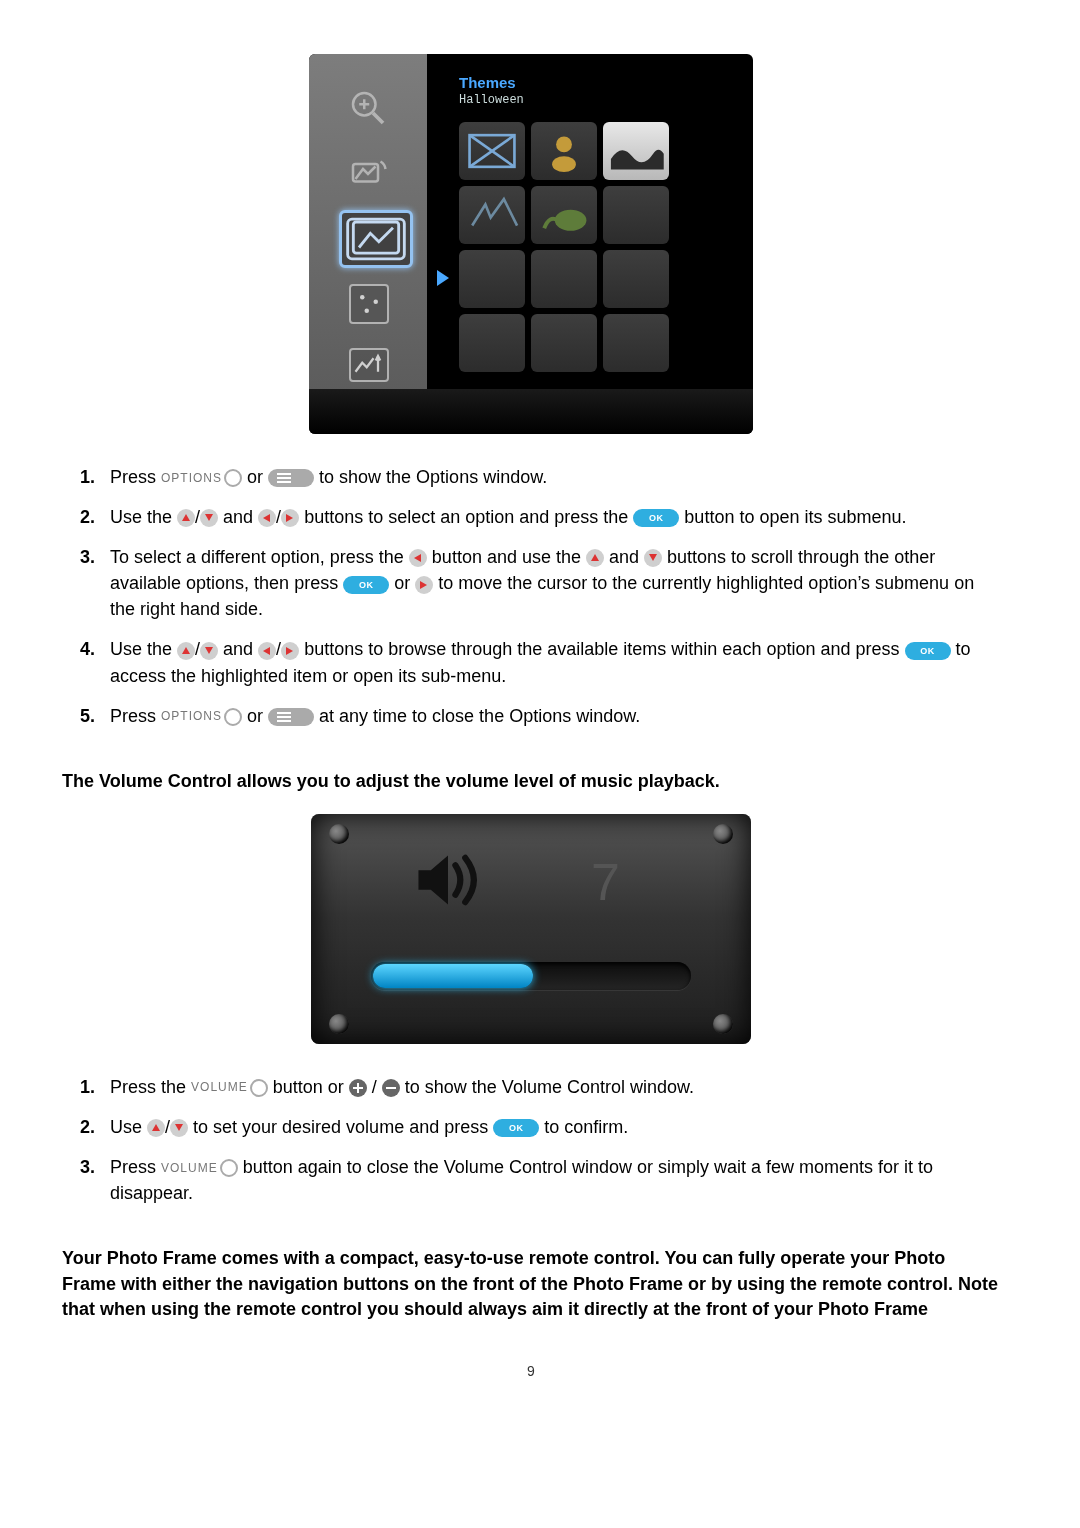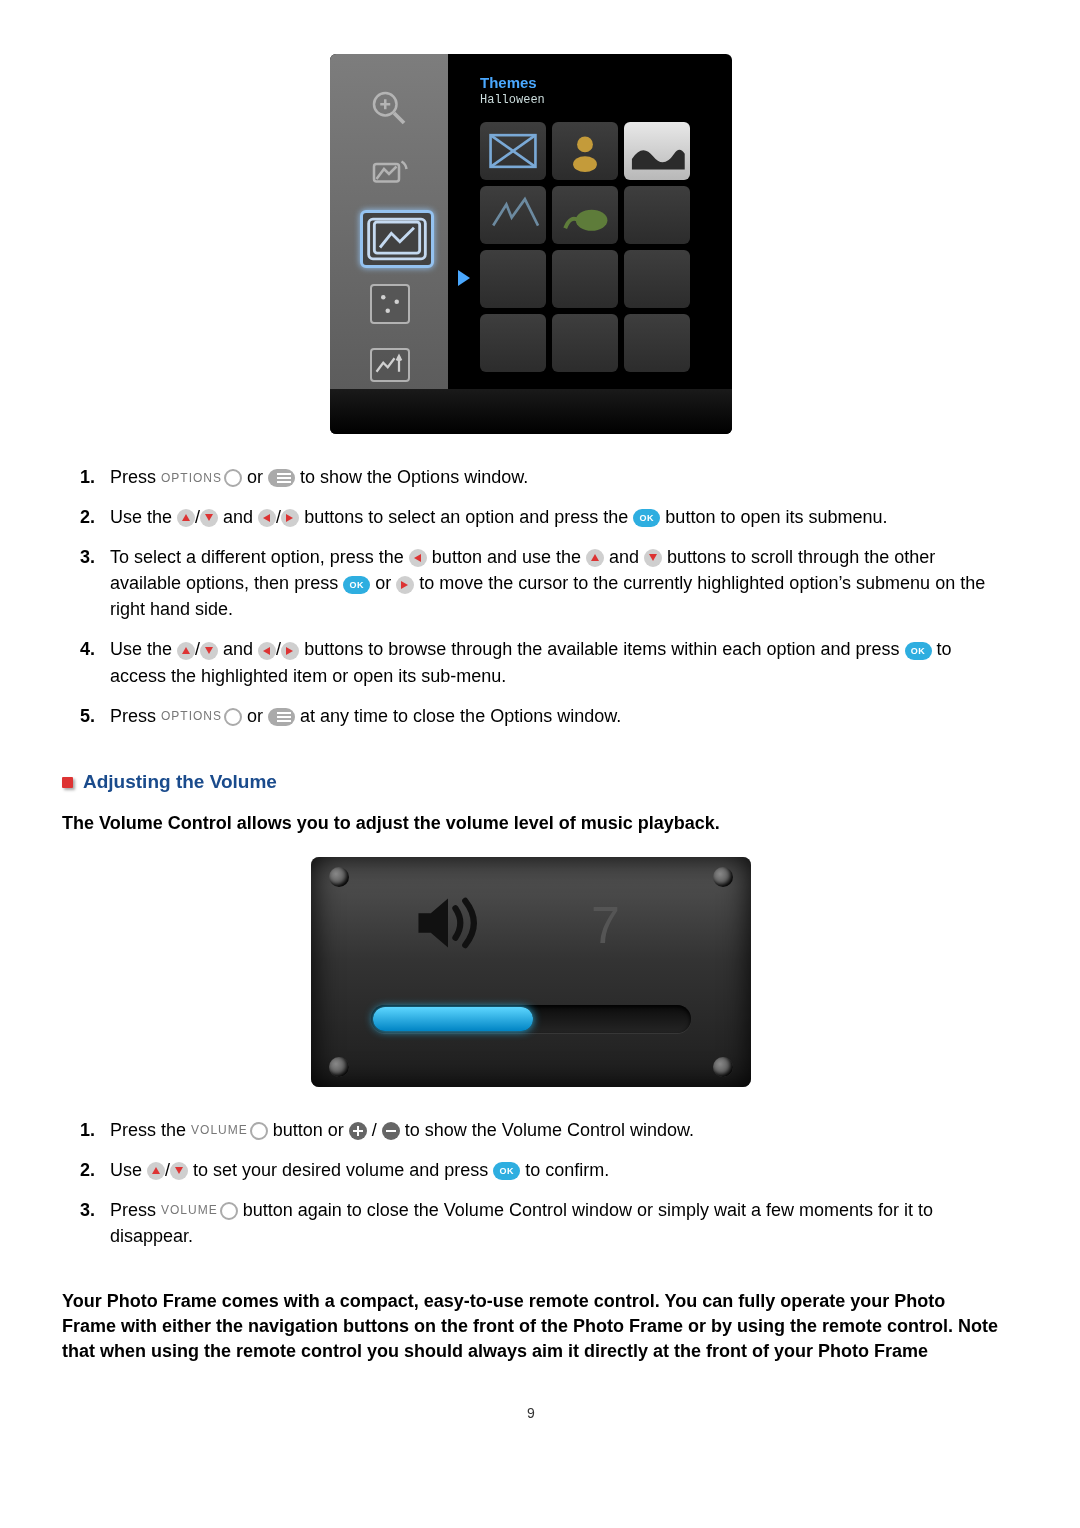--- a/index.html
+++ b/index.html
@@ -11,21 +11,21 @@
     color:#000;
     line-height:1.4;
   }
   .page{
     padding:54px 80px 40px 62px;
     font-weight:400;
   }
 
   
   .themes-shot{
-    width:402px; height:380px;
+    width:444px; height:380px;
     background:#000;
     border-radius:6px;
     margin:0 auto 30px auto;
     position:relative;
     overflow:hidden;
   }
   .themes-shot::after{
     content:"";
     position:absolute;left:0;right:0;bottom:0;height:45px;
     background:linear-gradient(#1a1a1a,#000);
@@ -80,21 +80,21 @@
   ol.steps{margin:20px 0 40px 20px;padding:0;}
   ol.steps>li{margin:0 0 14px 18px;padding-left:10px;line-height:1.45;}
   ol.steps>li::marker{font-weight:bold;}
 
   
   .pill,.disc{
     display:inline-block;vertical-align:middle;
     position:relative;
   }
   .pill{
-    width:27px;height:18px;border-radius:9px;
+    width:46px;height:18px;border-radius:9px;
     background:#2eaee0;color:#fff;font-size:9px;font-weight:bold;
     text-align:center;line-height:18px;letter-spacing:.5px;
   }
   .pill.menu{background:#aaa;}
   .pill.menu::before{
     content:"";position:absolute;left:9px;top:4px;width:14px;height:2px;background:#fff;
     box-shadow:0 4px 0 #fff,0 8px 0 #fff;
   }
   .disc{
     width:18px;height:18px;border-radius:50%;
@@ -271,24 +271,20 @@
   </div>
 
   <ol class="steps" id="options-steps">
       <li>Press <span class="lbl">OPTIONS</span><span class="ring"></span> or <span class="pill menu"></span> to show the Options window.</li>
       <li>Use the <span class="disc up"></span>/<span class="disc down"></span> and <span class="disc left"></span>/<span class="disc right"></span> buttons to select an option and press the <span class="pill">OK</span> button to open its submenu.</li>
       <li>To select a different option, press the <span class="disc left"></span> button and use the <span class="disc up"></span> and <span class="disc down"></span> buttons to scroll through the other available options, then press <span class="pill">OK</span> or <span class="disc right"></span> to move the cursor to the currently highlighted option’s submenu on the right hand side.</li>
       <li>Use the <span class="disc up"></span>/<span class="disc down"></span> and <span class="disc left"></span>/<span class="disc right"></span> buttons to browse through the available items within each option and press <span class="pill">OK</span> to access the highlighted item or open its sub-menu.</li>
       <li>Press <span class="lbl">OPTIONS</span><span class="ring"></span> or <span class="pill menu"></span> at any time to close the Options window.</li>
     </ol>
 
-  <div class="sec">
-    <span class="sq"></span>
-    <span>Adjusting the Volume</span>
-  </div>
   <p class="para">The Volume Control allows you to adjust the volume level of music playback.</p>
 
   <div class="vol-shot">
     <span class="screw tl"></span>
     <span class="screw tr"></span>
     <span class="screw bl"></span>
     <span class="screw br"></span>
     <span class="vicon">
       <svg viewBox="0 0 60 52" width="74" height="64">
           <path d="M6 18 H16 L30 6 V46 L16 34 H6 Z" fill="#111"></path>

